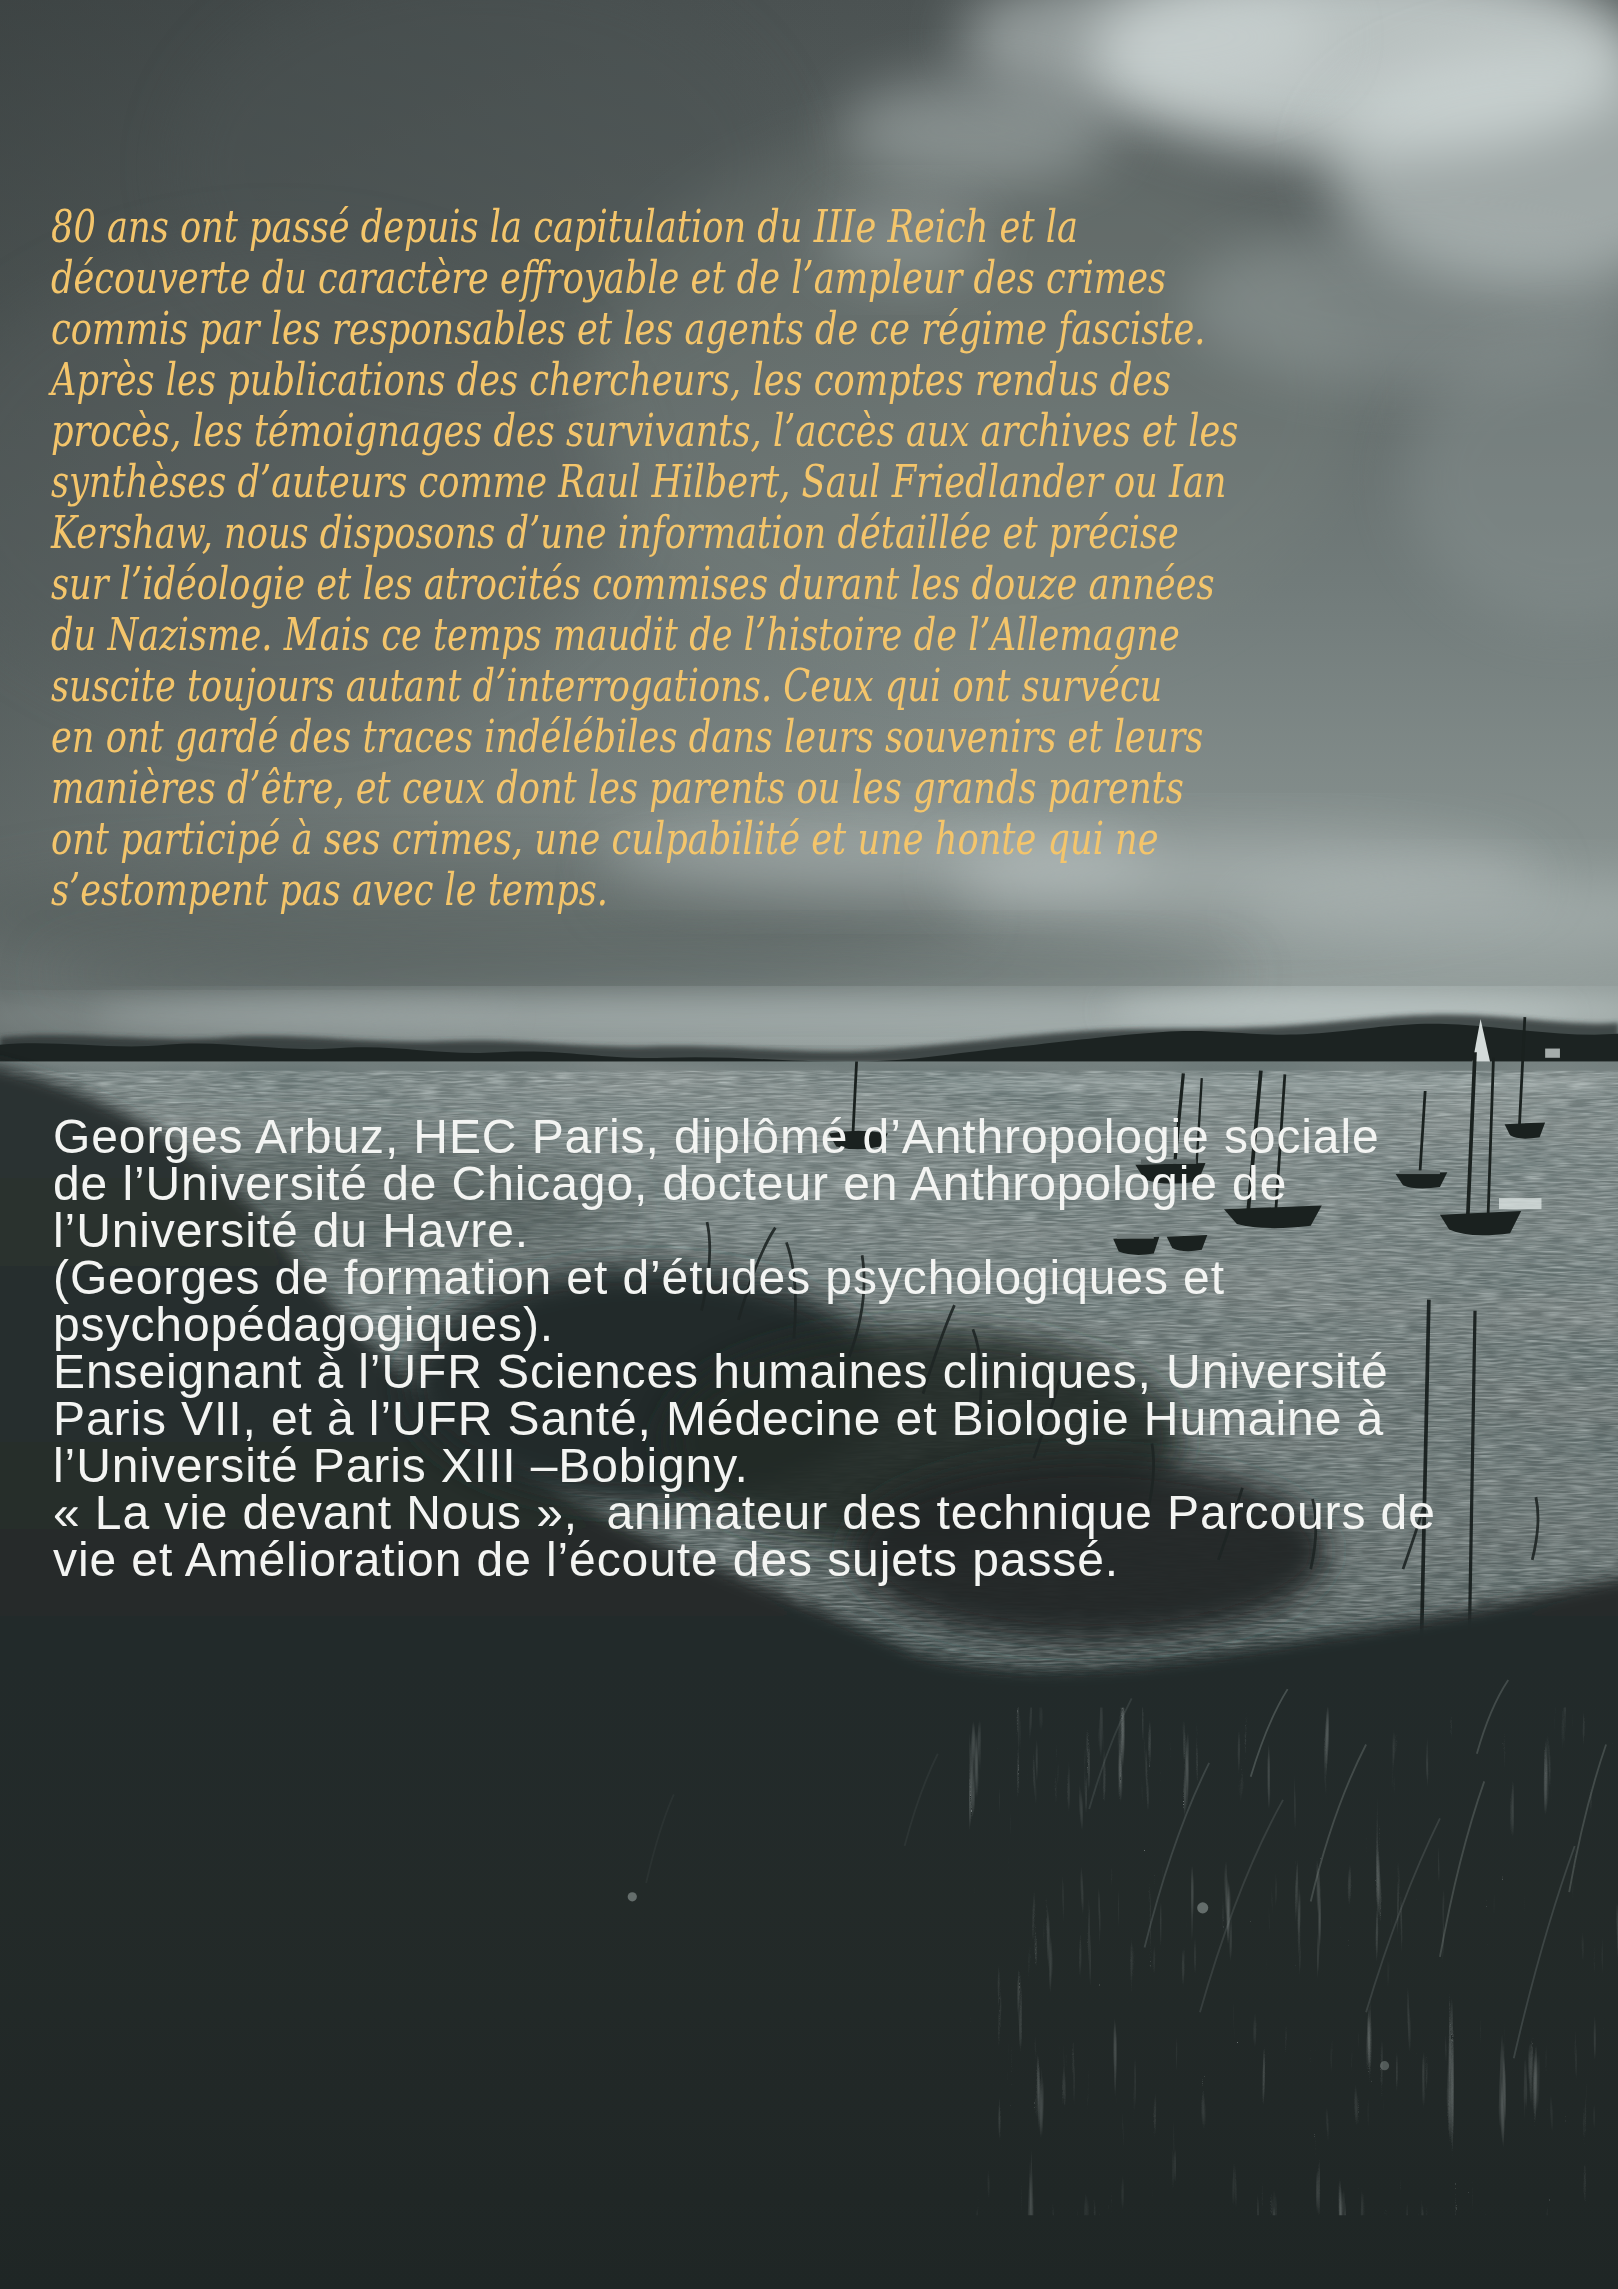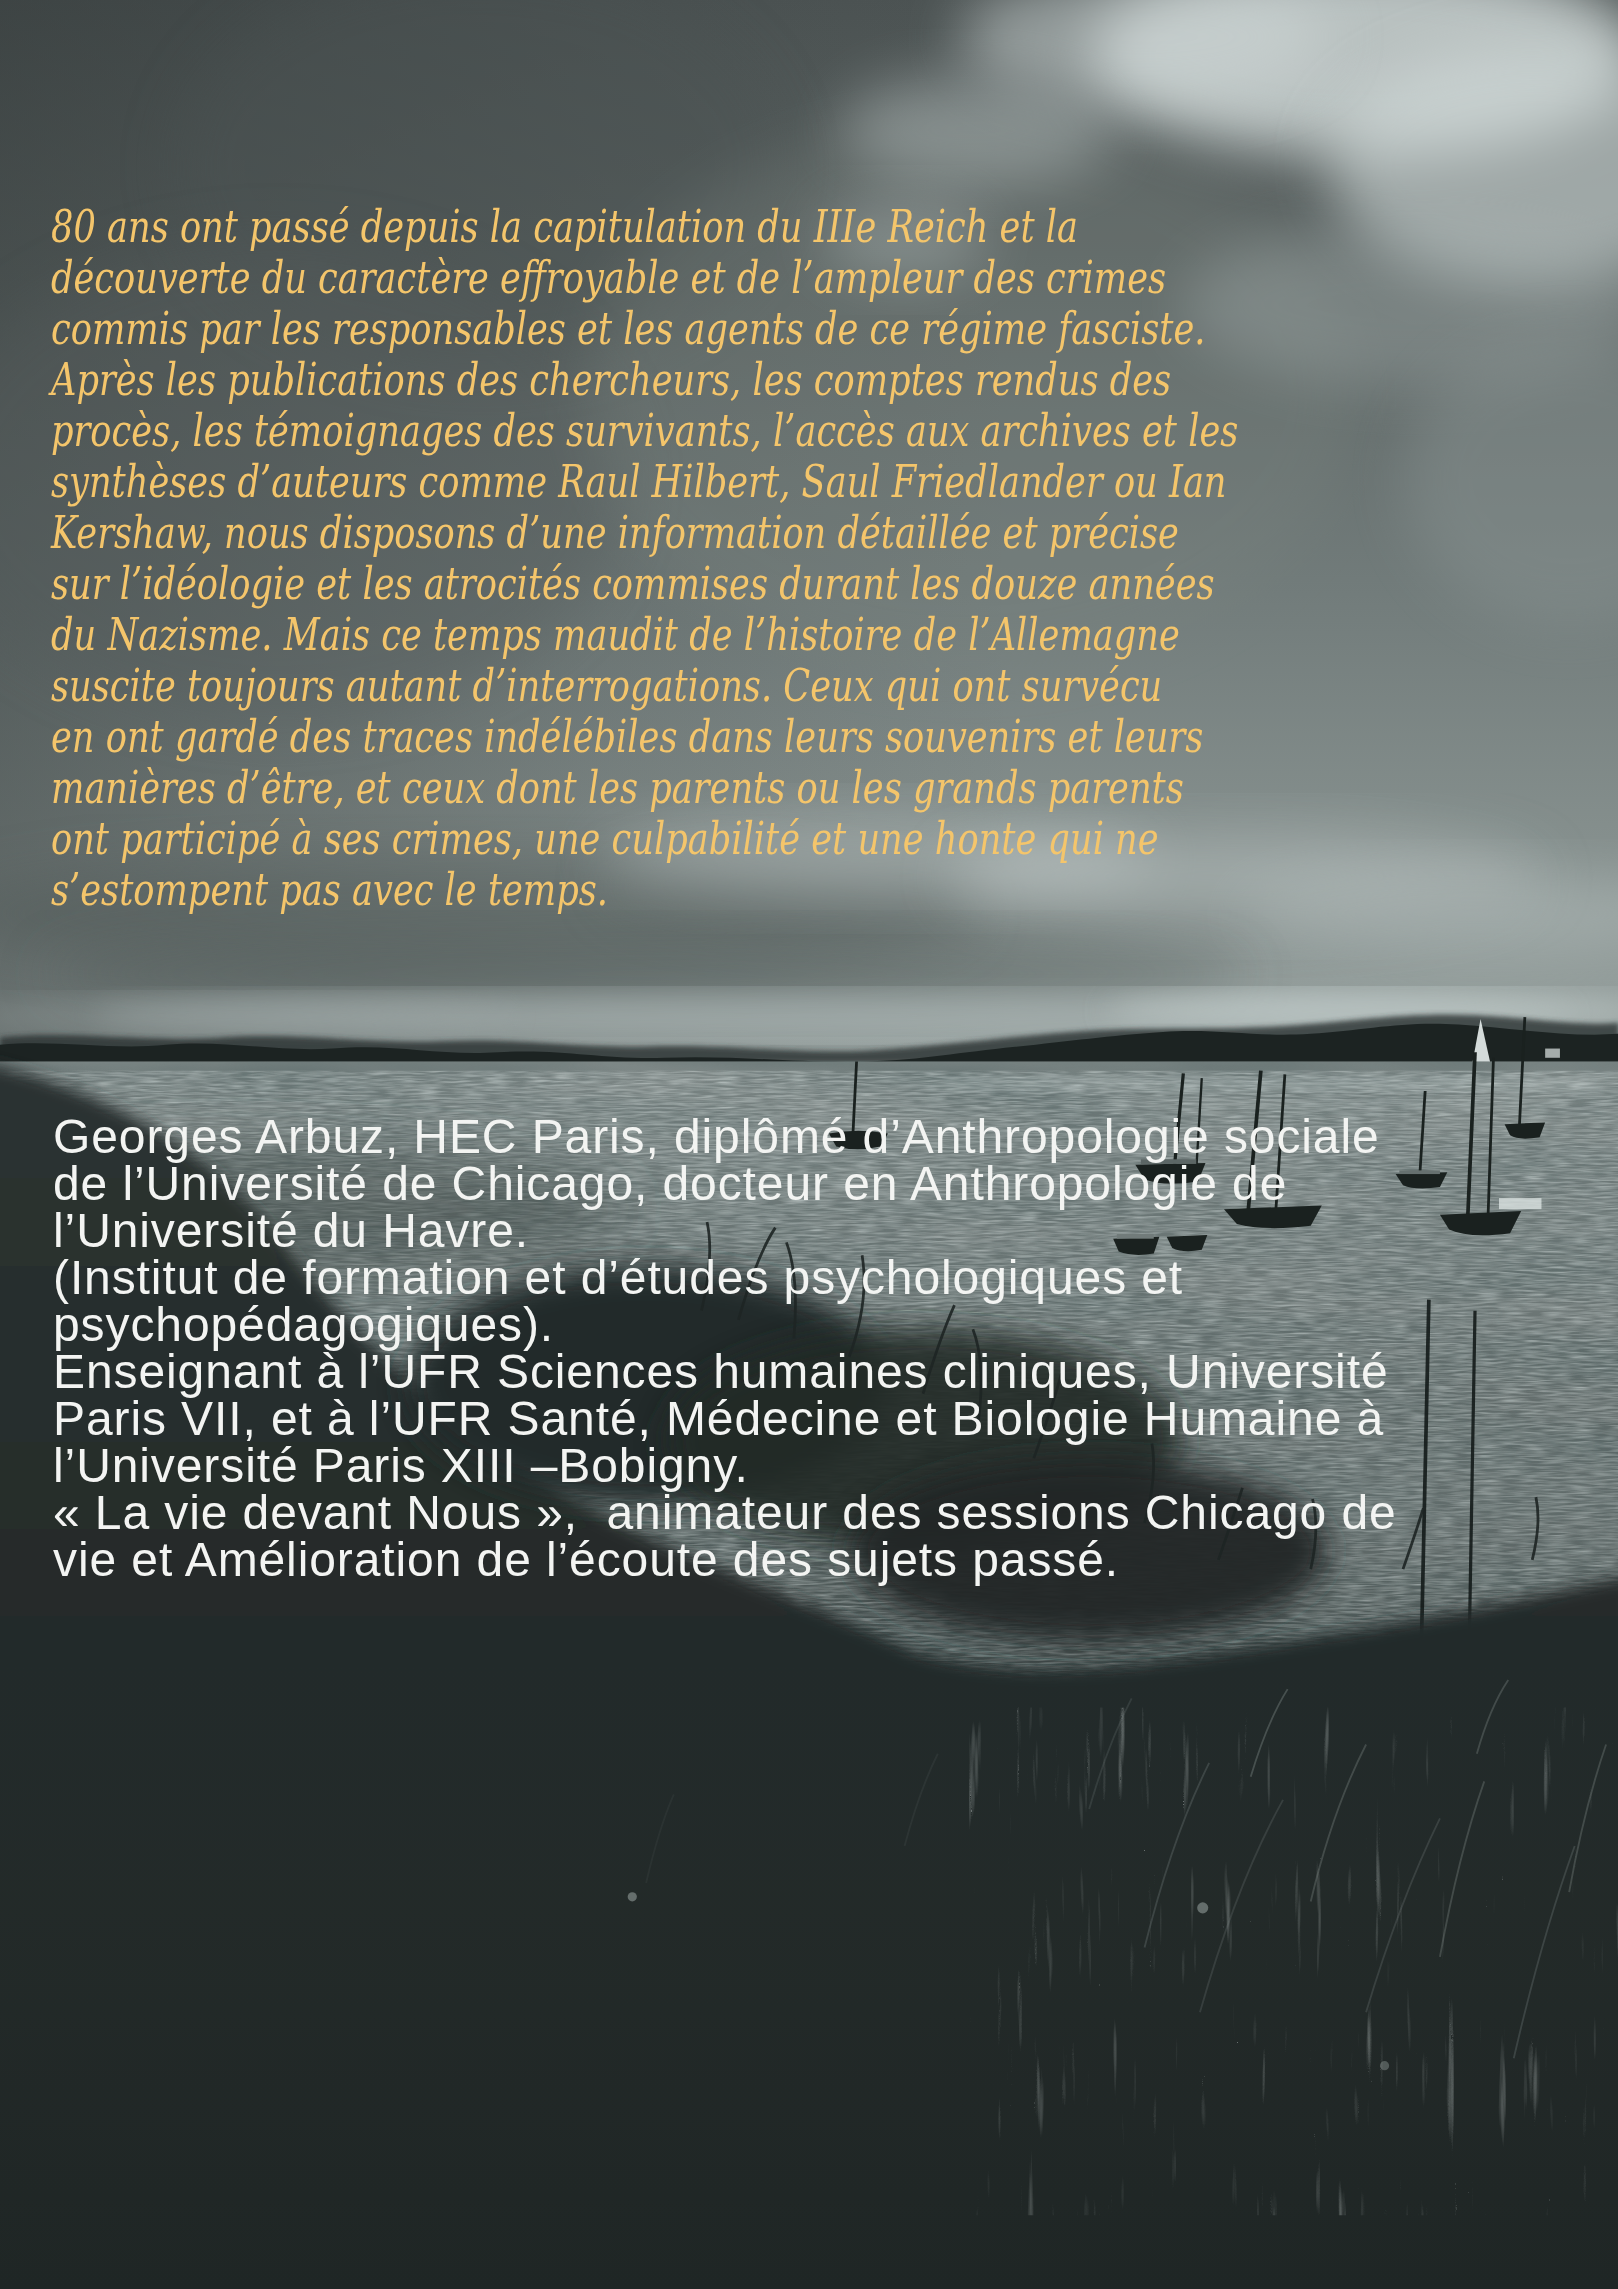--- a/index.html
+++ b/index.html
@@ -244,23 +244,23 @@
       <div>en ont gardé des traces indélébiles dans leurs souvenirs et leurs</div>
       <div>manières d’être, et ceux dont les parents ou les grands parents</div>
       <div>ont participé à ses crimes, une culpabilité et une honte qui ne</div>
       <div>s’estompent pas avec le temps.</div>
     </div>
 
   <div class="bio" style="color: rgb(243, 244, 242);">
       <div>Georges Arbuz, HEC Paris, diplômé d’Anthropologie sociale</div>
       <div>de l’Université de Chicago, docteur en Anthropologie de</div>
       <div>l’Université du Havre.</div>
-      <div>(Institut de formation et d’études psychologiques et</div>
+      <div>(Georges de formation et d’études psychologiques et</div>
       <div>psychopédagogiques).</div>
       <div>Enseignant à l’UFR Sciences humaines cliniques, Université</div>
       <div>Paris VII, et à l’UFR Santé, Médecine et Biologie Humaine à</div>
       <div>l’Université Paris XIII –Bobigny.</div>
-      <div>« La vie devant Nous »,  animateur des sessions Chicago de</div>
+      <div>« La vie devant Nous »,  animateur des technique Parcours de</div>
       <div>vie et Amélioration de l’écoute des sujets passé.</div>
     </div>
 
 </div>
 
 
 </body></html>

